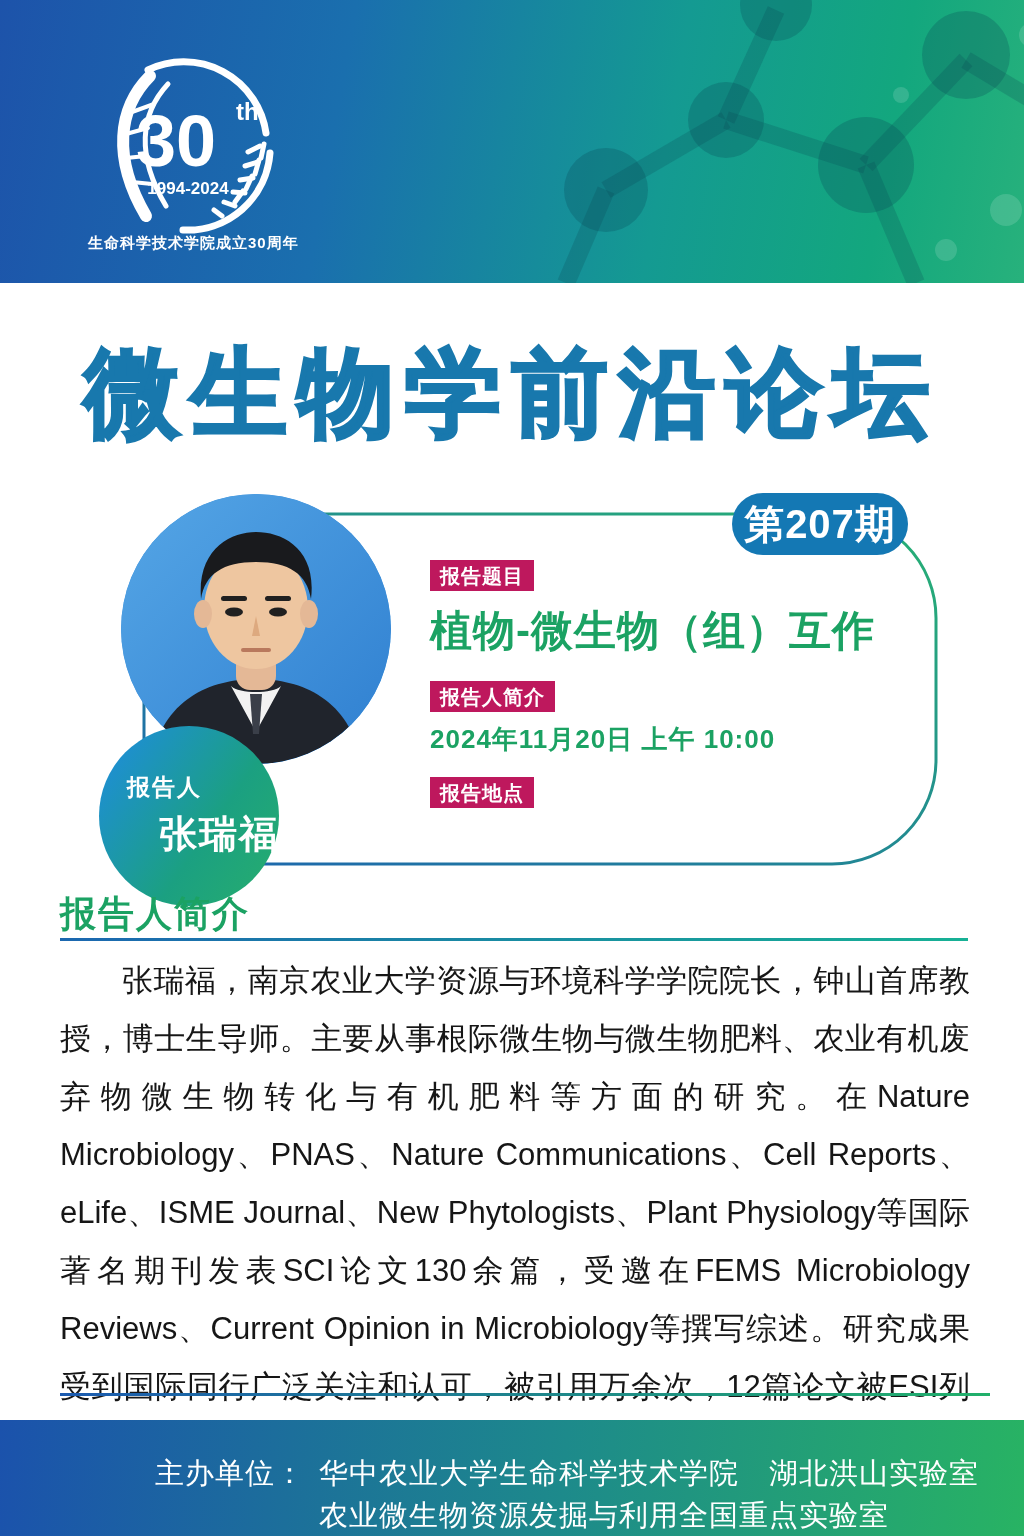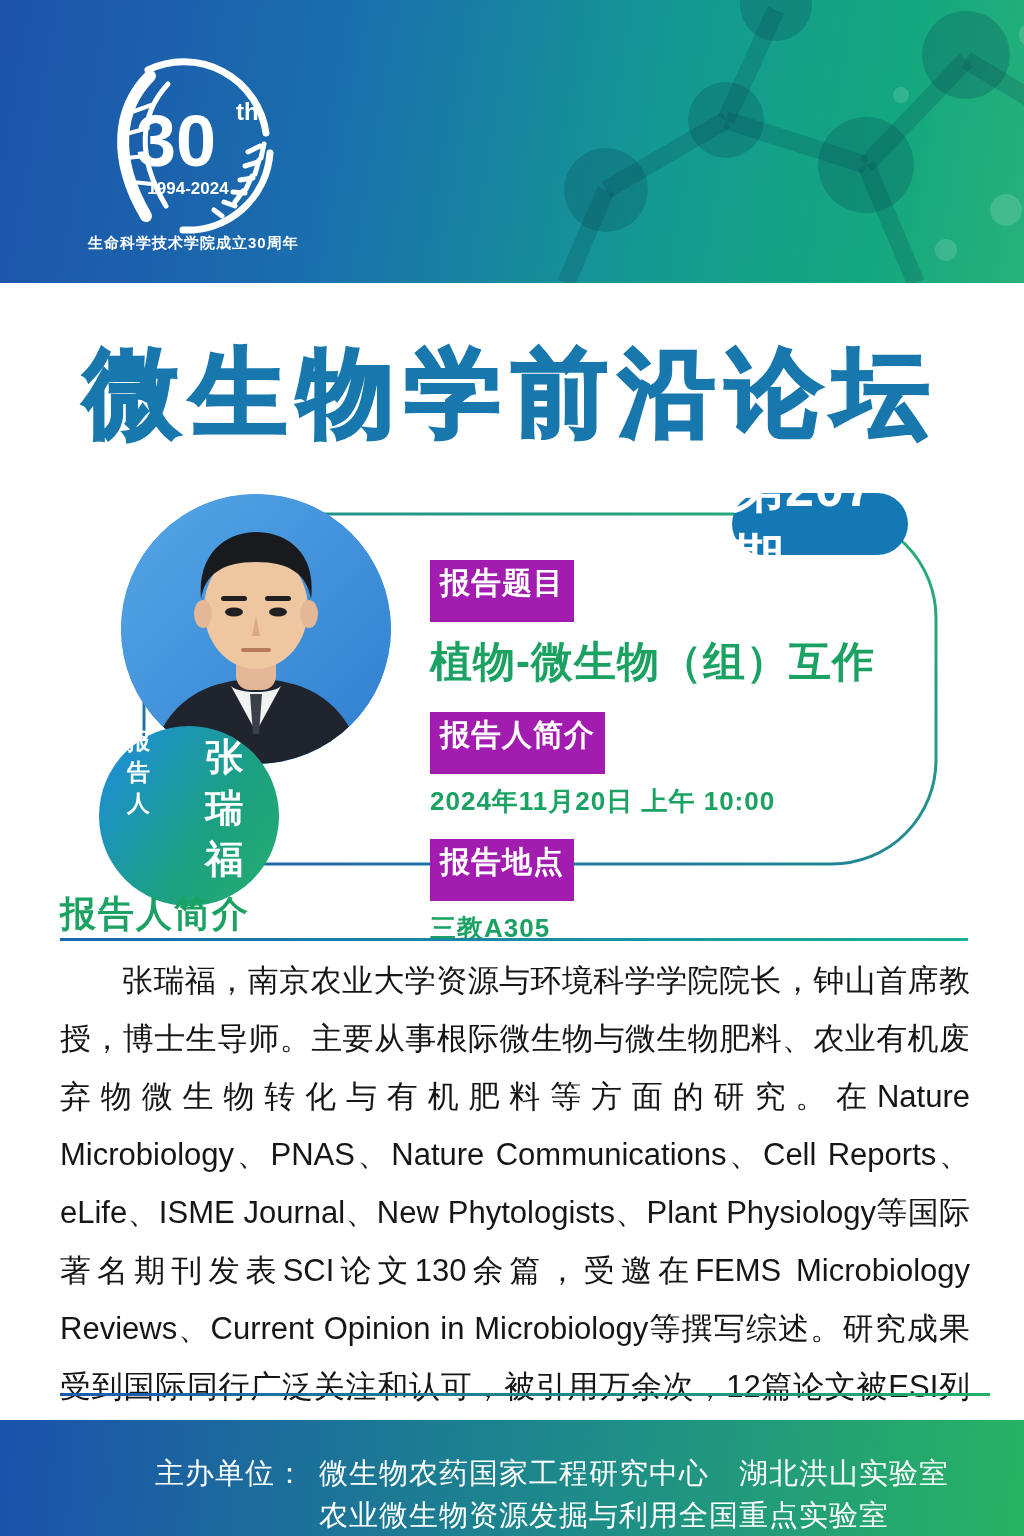--- a/index.html
+++ b/index.html
@@ -25,39 +25,39 @@
   .main-title{
     position:absolute;left:0;top:330px;width:1024px;text-align:center;
     color:#1878ad;font-size:96px;font-weight:900;letter-spacing:11px;
     -webkit-text-stroke:3px #1878ad;white-space:nowrap;
   }
   
   .info-outline{position:absolute;left:142px;top:512px;}
   .session-badge{
     position:absolute;left:732px;top:493px;width:176px;height:62px;
     background:#1478b4;border-radius:32px;color:#ffffff;
-    font-size:52px;font-weight:600;display:flex;align-items:center;justify-content:center;
+    font-size:40px;font-weight:600;display:flex;align-items:center;justify-content:center;
     letter-spacing:1px;
   }
   .photo-circle{
     position:absolute;left:121px;top:494px;width:270px;height:270px;border-radius:50%;
     overflow:hidden;background:#3f93dd;
   }
   .name-circle{
     position:absolute;left:99px;top:726px;width:180px;height:180px;border-radius:50%;
     background:linear-gradient(125deg,#1e8ed6 8%,#1ba081 60%,#27ae6d 100%);
-    color:#ffffff;display:flex;flex-direction:row;justify-content:center;
+    color:#ffffff;display:flex;flex-direction:column;justify-content:center;
     padding-left:28px;box-sizing:border-box;
   }
   .name-circle .role{font-size:23px;font-weight:bold;letter-spacing:2px;}
   .name-circle .name{font-size:38px;font-weight:900;letter-spacing:2px;margin-top:6px;margin-left:32px;}
   .info-fields{position:absolute;left:430px;top:560px;width:460px;}
   .field-label{
-    display:inline-block;background:#a21caf;color:#ffffff;
-    font-size:30px;font-weight:bold;padding:3px 10px 18px 10px;letter-spacing:1px;
+    display:inline-block;background:#be185d;color:#ffffff;
+    font-size:20px;font-weight:bold;padding:3px 10px 1px 10px;letter-spacing:1px;
   }
   .talk-title{
     color:#1ba263;font-size:42px;font-weight:900;margin:12px 0 22px 0;letter-spacing:1px;
     white-space:nowrap;
   }
   .talk-value{
     color:#1ba263;font-size:26px;font-weight:bold;margin:10px 0 20px 0;letter-spacing:1px;
   }
   
   .bio-heading{
@@ -216,33 +216,32 @@
     <div class="role">报告人</div>
     <div class="name">张瑞福</div>
   </div>
 
   <div class="info-fields">
     <div class="field-label">报告题目</div>
     <div class="talk-title">植物-微生物（组）互作</div>
     <div class="field-label">报告人简介</div>
     <div class="talk-value">2024年11月20日 上午 10:00</div>
     <div class="field-label">报告地点</div>
-    <div class="talk-value">三教A305</div>
   </div>
 
   <div class="bio-heading">报告人简介</div>
   <div class="bio-underline"></div>
   <p class="bio-text">张瑞福，南京农业大学资源与环境科学学院院长，钟山首席教授，博士生导师。主要从事根际微生物与微生物肥料、农业有机废弃物微生物转化与有机肥料等方面的研究。在Nature Microbiology、PNAS、Nature Communications、Cell Reports、eLife、ISME Journal、New Phytologists、Plant Physiology等国际著名期刊发表SCI论文130余篇，受邀在FEMS Microbiology Reviews、Current Opinion in Microbiology等撰写综述。研究成果受到国际同行广泛关注和认可，被引用万余次，12篇论文被ESI列为高被引论文，入选2022、2023年度科睿唯安全球高被引科学家。第一发明人获中国发明专利11项，获国家科技进步二等奖2项，省部级奖6项。担任中国微生物学会监事、中国农业绿色发展研究会理事、中国植物营养与肥料学会理事兼生物与有机肥专委会主任等。</p>
 
   <div class="footer-divider"></div>
 
   <div class="footer">
     <div class="footer-row">
       <div class="footer-label">主办单位：</div>
       <div class="footer-orgs">
-        <div>微生物农药国家工程研究中心　湖北洪山实验室</div>
+        <div>华中农业大学生命科学技术学院　湖北洪山实验室</div>
         <div>农业微生物资源发掘与利用全国重点实验室</div>
         <div>微生物农药国家工程研究中心</div>
       </div>
     </div>
   </div>
 
 </div>
 
 </body></html>

